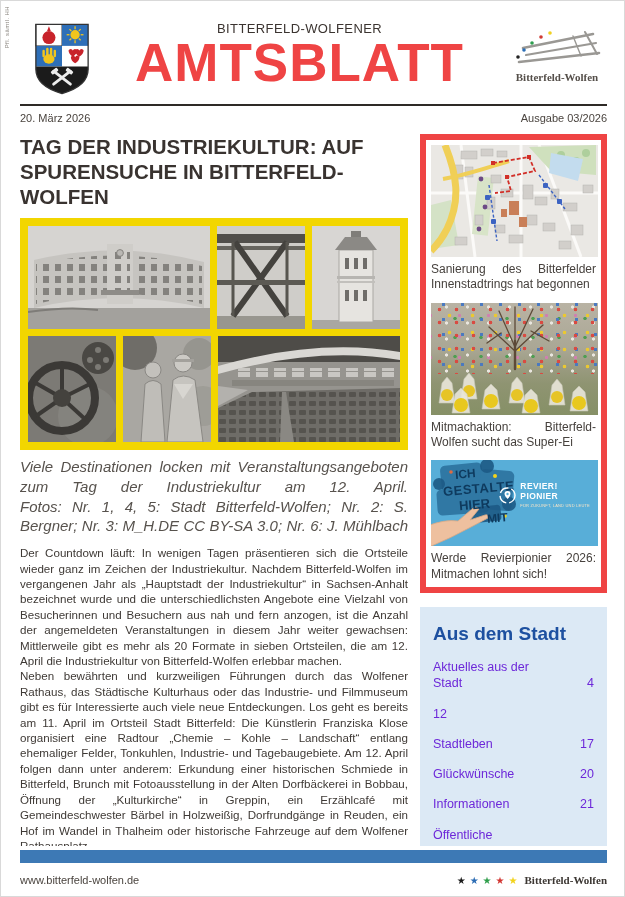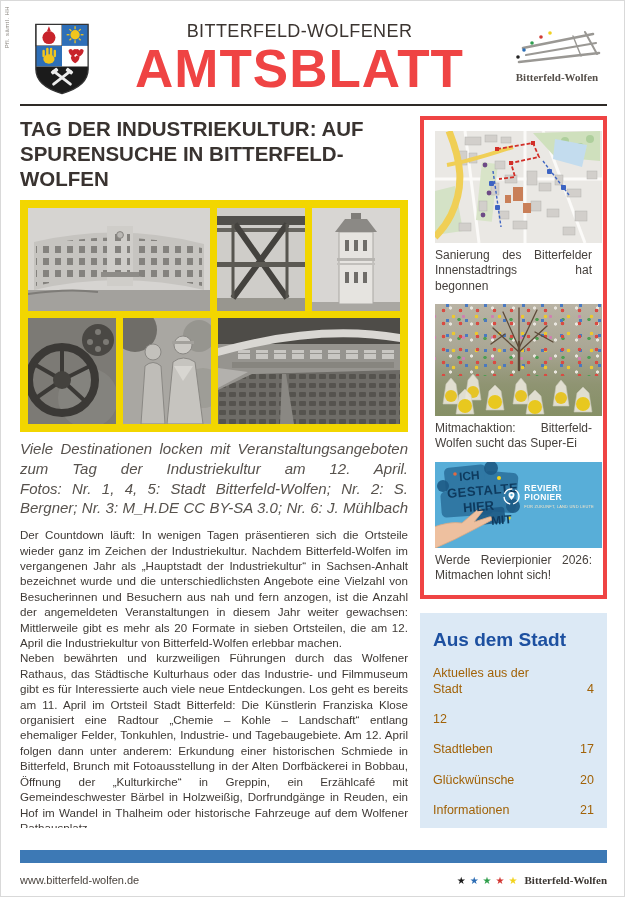--- a/index.html
+++ b/index.html
@@ -7,21 +7,21 @@
   .page { position:relative; width:625px; height:897px; background:#ffffff;
           box-shadow:0 0 0 1px #d9d9d9 inset; overflow:hidden; }
   .content { position:absolute; left:20px; right:18px; top:18px; }
 
   
   .edge-note { position:absolute; left:4px; top:6px; writing-mode:vertical-rl;
                transform:rotate(180deg); font-size:6px; color:#8a857f; letter-spacing:.4px; }
   header { display:flex; align-items:flex-start; height:84px; }
   .coa-wrap { width:72px; padding-left:14px; padding-top:4px; }
   .masthead { flex:1; text-align:center; }
-  .kicker { font-size:18px; color:#3b3430; letter-spacing:.4px; padding-top:3px; }
+  .kicker { font-size:13px; color:#3b3430; letter-spacing:.4px; padding-top:3px; }
   .mast-title { font-size:53px; font-weight:800; color:#ef4444; letter-spacing:1px; line-height:1.02; }
   .logo-wrap { width:100px; text-align:center; padding-top:8px; }
   .logo-text { font-family:"Liberation Serif", serif; font-size:11px; font-weight:700; color:#554f4a; margin-top:1px; }
 
   .rule { height:2px; background:#2e2a26; margin-top:2px; }
   .dateline { display:flex; justify-content:space-between; font-size:11px; color:#4a443f; margin-top:6px; }
 
   
   .main { display:flex; gap:12px; margin-top:10px; height:712px; overflow:hidden; }
   .left-col { width:388px; overflow:hidden; }
@@ -32,21 +32,21 @@
   .c-row svg { display:block; }
 
   .caption { font-size:15px; font-style:italic; color:#57524d; margin:7px 0 9px; line-height:1.32; }
   .caption span { display:block; text-align:justify; text-align-last:justify; }
 
   .bodytext { font-size:11.6px; line-height:1.33; color:#3e3935; text-align:justify; }
   .bodytext p { margin:0; }
 
   
   .sidebar { width:187px; display:flex; flex-direction:column; }
-  .teasers { border:4px solid #ef4444; padding:11px; }
+  .teasers { border:6px solid #ef4444; padding:5px; }
   .teasers figure { margin-bottom:10px; }
   .teasers figure:last-child { margin-bottom:0; }
   .timg { width:167px; display:block; }
   figcaption { font-size:12px; color:#46413d; line-height:1.28; margin-top:5px; text-align:justify; }
 
   .egg-img { position:relative; width:167px; height:112px; overflow:hidden;
     background:linear-gradient(#b9b3a4 0%, #aaa795 40%, #9a9b80 58%, #8f9472 72%, #869066 100%); }
   .confetti { position:absolute; left:0; top:0; width:100%; height:64%;
     background-image:
       radial-gradient(circle, #d94b42 1.5px, transparent 2.1px),
@@ -65,21 +65,21 @@
   .rv-gestalte { left:12px; top:22px; font-size:13px; letter-spacing:.5px; }
   .rv-hier     { left:28px; top:38px; font-size:13px; }
   .rv-mit      { left:56px; top:52px; font-size:12px; }
   .rv-logo { position:absolute; right:8px; top:22px; display:flex; align-items:center; gap:4px; }
   .rv-logo-txt { color:#ffffff; font-weight:800; font-size:8.5px; line-height:1.1; letter-spacing:.4px; }
   .rv-logo-sub { font-size:4px; font-weight:400; color:#f4e4c8; letter-spacing:.2px; margin-top:2px; line-height:1.3; }
 
   .toc { background:#dce9f5; margin-top:14px; flex:1; padding:16px 13px; }
   .toc-title { font-size:19px; font-weight:800; color:#1d50a0; margin-bottom:14px; }
   .toc-row { display:flex; justify-content:space-between; align-items:flex-end;
-             font-size:12.5px; color:#a16207; margin-bottom:14px; line-height:1.3; }
+             font-size:12.5px; color:#6d28d9; margin-bottom:14px; line-height:1.3; }
   .toc-row .lbl { max-width:128px; }
 
   
   .footer-bar { position:absolute; left:20px; right:18px; bottom:34px; height:13px; background:#3d79b5; }
   .footer-row { position:absolute; left:20px; right:18px; bottom:11px; display:flex;
                 justify-content:space-between; align-items:center; font-size:11px; color:#4a443f; }
   .footer-right { display:flex; align-items:center; gap:7px; }
   .stars { display:flex; gap:4px; font-size:10px; }
   .star-0{color:#1a1a1a}.star-1{color:#2b6cb4}.star-2{color:#2f9e4b}.star-3{color:#d23531}.star-4{color:#f2d31b}
   .footer-brand { font-family:"Liberation Serif", serif; font-weight:700; color:#3c3733; }
@@ -158,20 +158,24 @@
           <circle cx="15" cy="24" r="1.8" fill="#2a6db5"></circle>
           <circle cx="23" cy="17" r="1.8" fill="#2e9e4f"></circle>
           <circle cx="32" cy="11" r="1.8" fill="#d03a34"></circle>
           <circle cx="41" cy="7" r="1.8" fill="#f0d020"></circle>
         </svg>
         <div class="logo-text">Bitterfeld-Wolfen</div>
       </div>
     </header>
 
     <div class="rule"></div>
+    <div class="dateline">
+      <span>20. März 2026</span>
+      <span>Ausgabe 03/2026</span>
+    </div>
 
     <div class="main">
       <div class="left-col">
         <h1>TAG DER INDUSTRIEKULTUR: AUF SPURENSUCHE IN BITTERFELD-WOLFEN</h1>
 
         <div class="collage">
           <div class="c-row">
 
             <svg width="182" height="103" viewBox="0 0 182 103" preserveAspectRatio="none">
               <defs>

